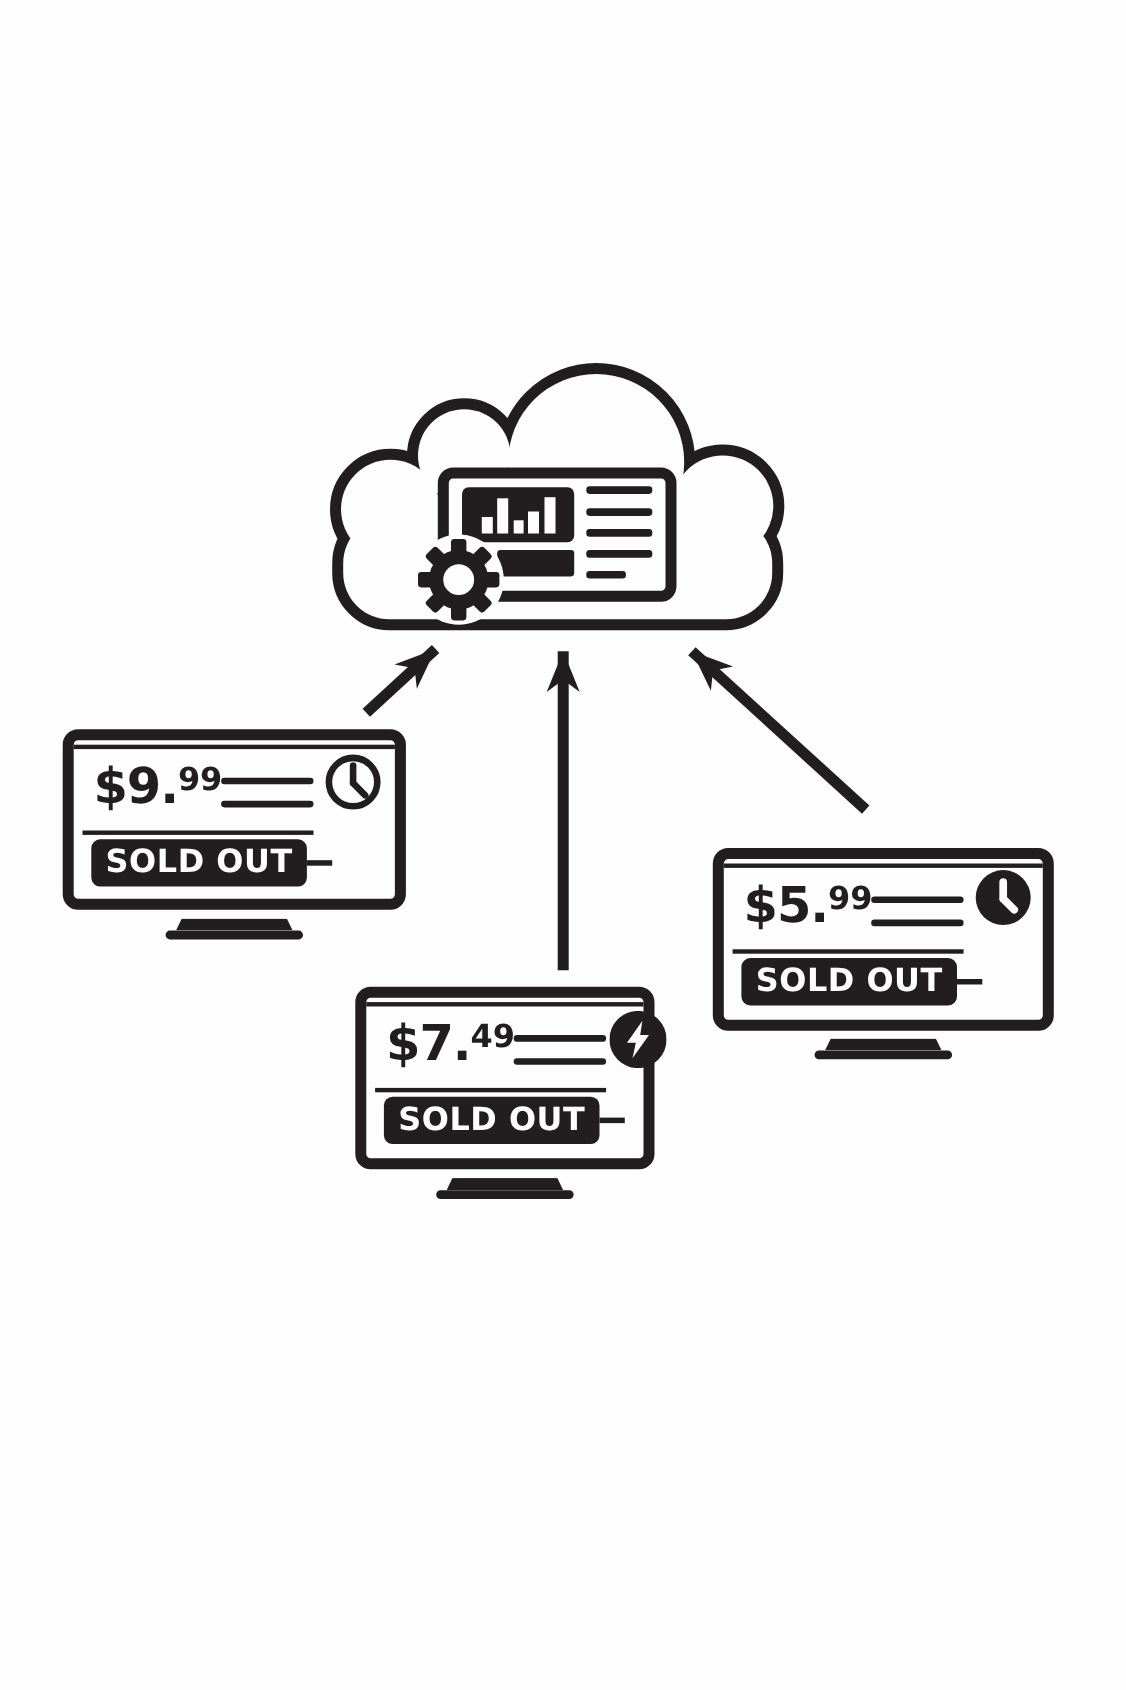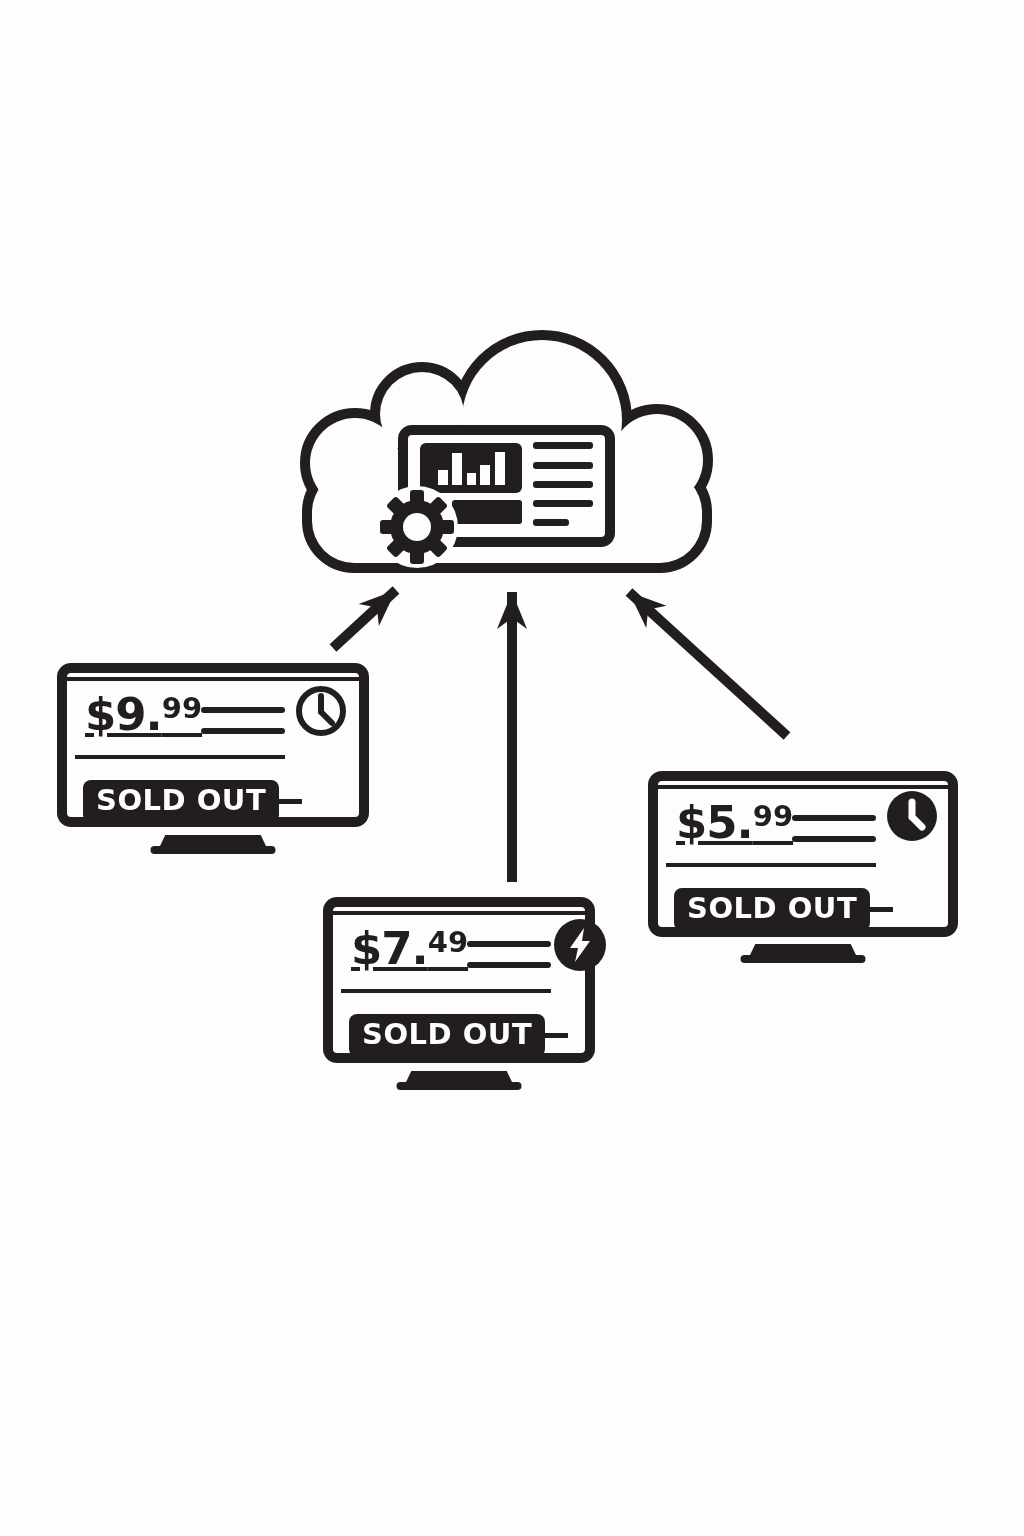--- a/index.html
+++ b/index.html
@@ -31,31 +31,31 @@
     border: 10px solid #221e1f;
     border-radius: 14px;
   }
   .bezel-line {
     position: absolute; left: 0; right: 0; top: 4px; height: 4px;
     background: #221e1f;
   }
   .price {
     position: absolute; left: 18px; top: 19px;
     font-size: 45px; font-weight: bold; line-height: 1;
-    color: #221e1f; letter-spacing: -1px; white-space: nowrap; text-decoration: underline;
+    color: #221e1f; letter-spacing: -1px; white-space: nowrap;
   }
   .p-cents { font-size: 29px; vertical-align: 12px; letter-spacing: 0; }
   .ph-lines { position: absolute; left: 134px; top: 34px; width: 84px; }
   .ph { height: 6px; background: #221e1f; border-radius: 3px; margin-bottom: 15px; }
   .corner-icon { position: absolute; left: 228px; top: 12px; width: 52px; height: 52px; }
   .ico-ring { fill: none; stroke: #221e1f; stroke-width: 6; }
   .ico-hands { fill: none; stroke: #221e1f; stroke-width: 6; stroke-linecap: round; }
   .ico-hands-white { fill: none; stroke: #fdfdfd; stroke-width: 7; stroke-linecap: round; }
   .divider { position: absolute; left: 8px; top: 82px; width: 210px; height: 4px; background: #221e1f; }
-  .badge-row { position: absolute; left: 16px; top: 107px; display: flex; align-items: center; text-align: center; }
+  .badge-row { position: absolute; left: 16px; top: 90px; display: flex; align-items: center; text-align: center; }
   .badge {
     background: #221e1f; color: #fdfdfd;
     font-size: 29px; font-weight: bold; letter-spacing: 0.5px;
     line-height: 1; padding: 6px 13px 8px; border-radius: 8px;
     white-space: nowrap;
   }
   .badge-tail { width: 23px; height: 5px; background: #221e1f; }
   .stand-neck {
     position: absolute; left: 50%; transform: translateX(-50%);
     width: 106px; height: 11px; background: #221e1f;

